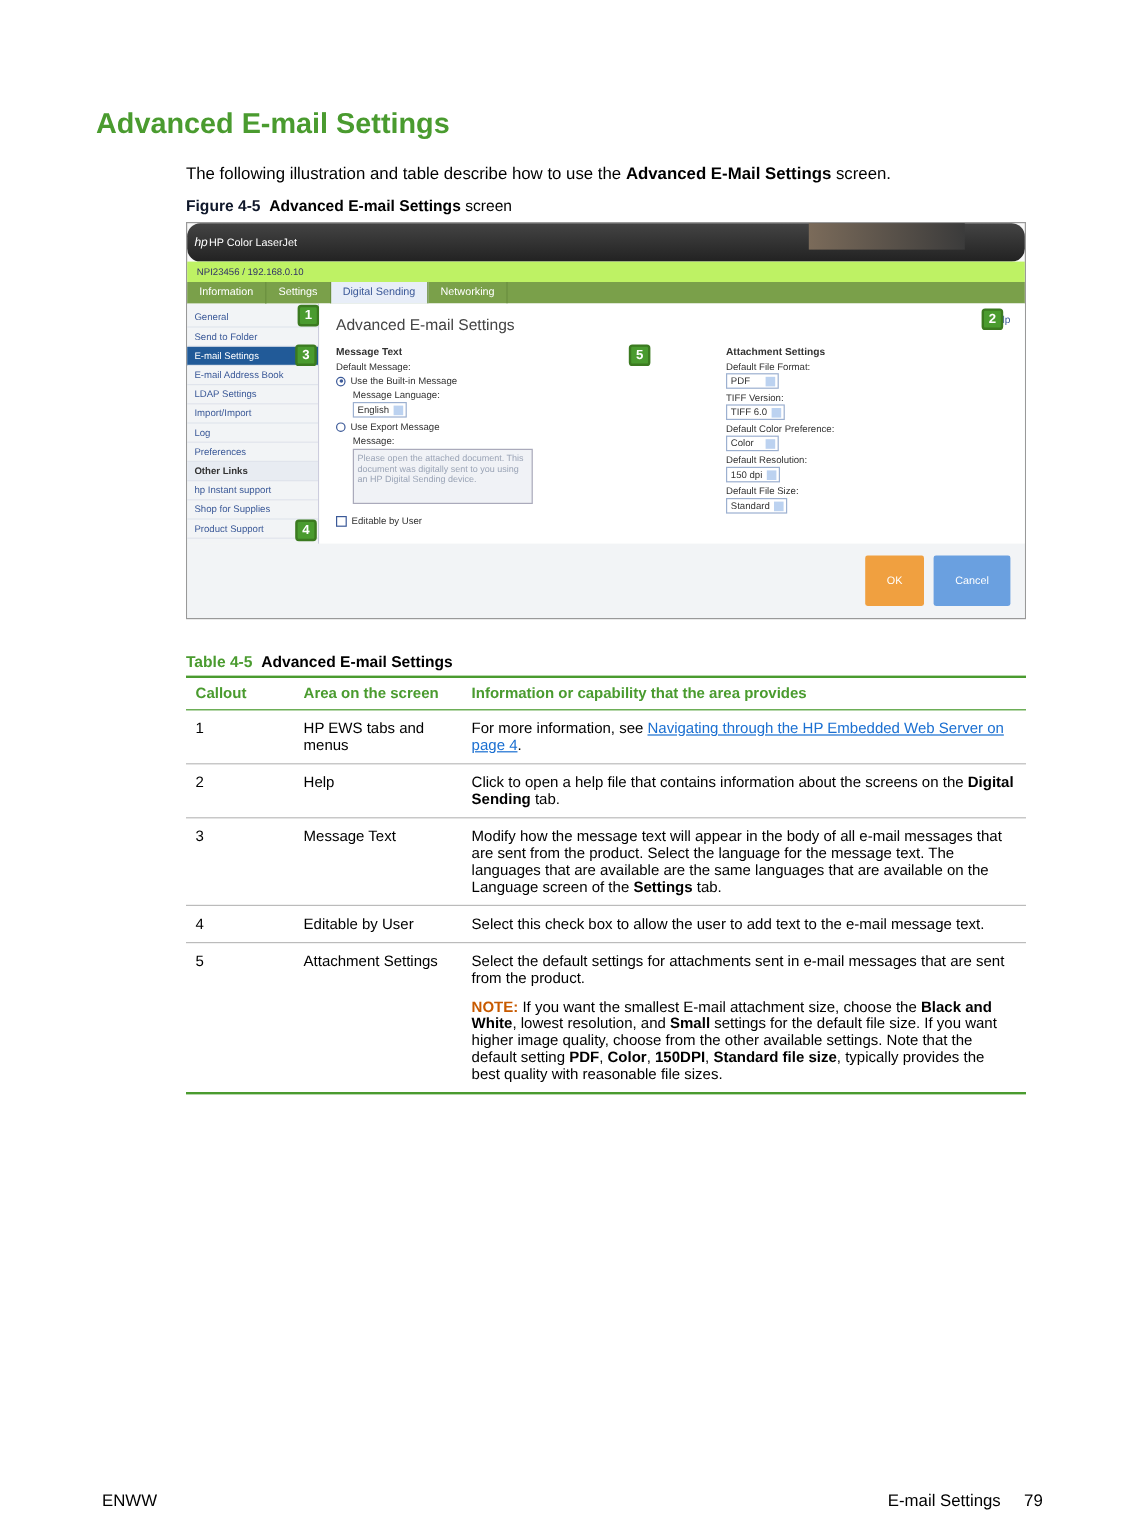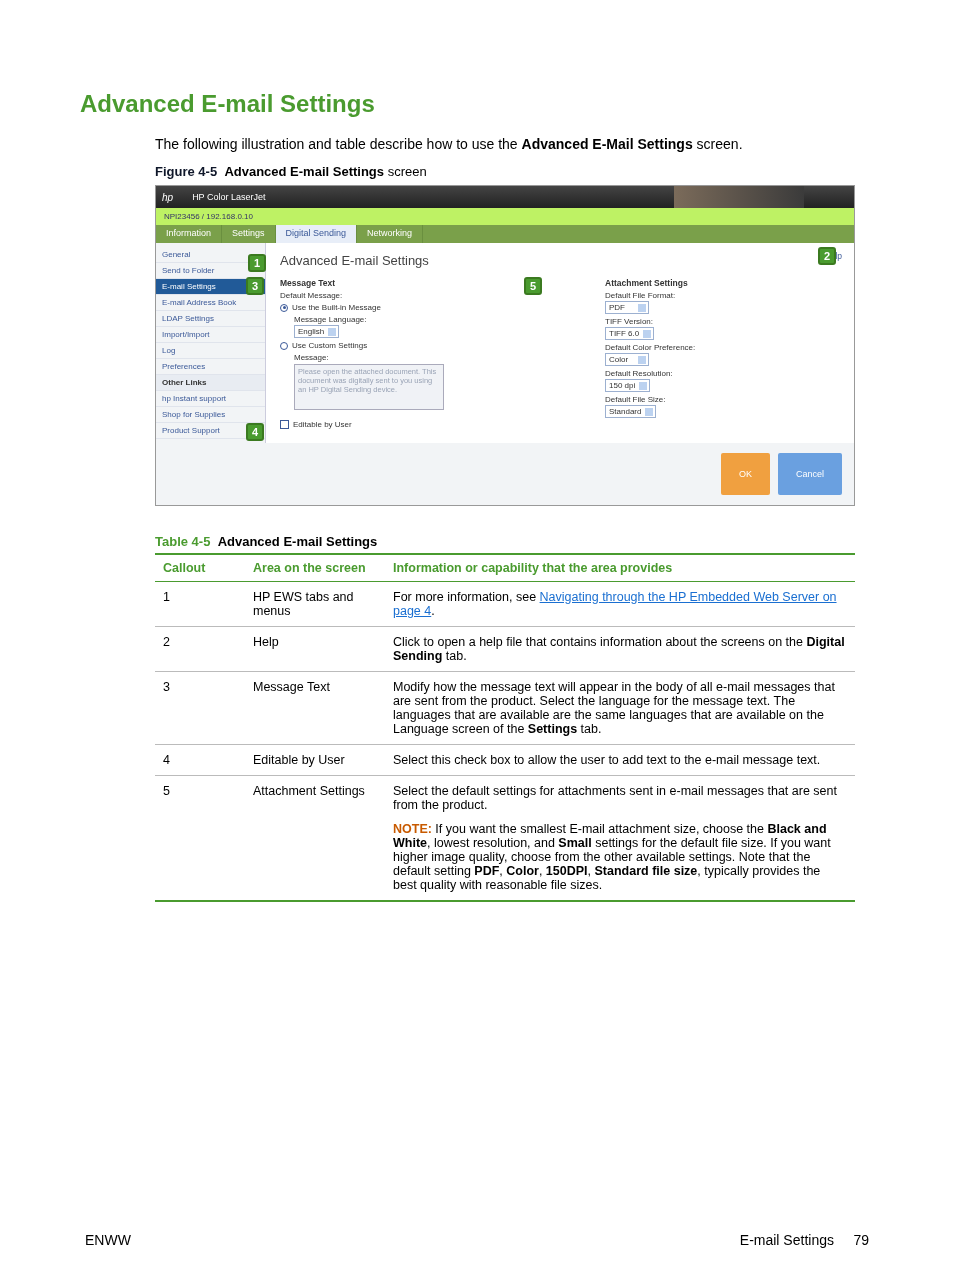--- a/index.html
+++ b/index.html
@@ -39,27 +39,28 @@
   .screenshot {
     margin-left: 75px;
     width: 700px;
     border: 1px solid #999;
     font-size: 9px;
     color: #333;
     position: relative;
     background: #f8f8f8;
   }
   .ss-topbar {
-    height: 22px;
+    height: 32px;
     background: linear-gradient(#444,#222);
     color: #fff;
     display: flex;
     align-items: center;
     padding: 0 6px;
-    gap: 19px;
+    gap: 1px;
+    border-radius: 11px;
   }
   .ss-topbar .hp { font-style: italic; font-size:10px; }
   .ss-photo {
     position: absolute;
     right: 50px;
     top: 0;
     width: 130px;
     height: 22px;
     background: linear-gradient(90deg,#7b6b5a,#3b3b3b);
   }
@@ -265,21 +266,21 @@
             <div class="blk-title">Message Text</div>
             <div class="blk-label">Default Message:</div>
             <div class="ss-radio">
                 <span class="dot checked"></span>
                 <span>Use the Built-in Message</span>
               </div>
             <div class="blk-label" style="margin-left:14px">Message Language:</div>
             <div style="margin-left:14px"><span class="ss-select">English</span></div>
             <div class="ss-radio">
                 <span class="dot"></span>
-                <span>Use Custom Settings</span>
+                <span>Use Export Message</span>
               </div>
             <div class="blk-label" style="margin-left:14px">Message:</div>
             <div style="margin-left:14px" class="ss-textarea">Please open the attached document. This document was digitally sent to you using an HP Digital Sending device.</div>
             <div class="ss-check">
                 <span class="box"></span>
                 <span>Editable by User</span>
               </div>
           </div>
 
           <div class="ss-col">

